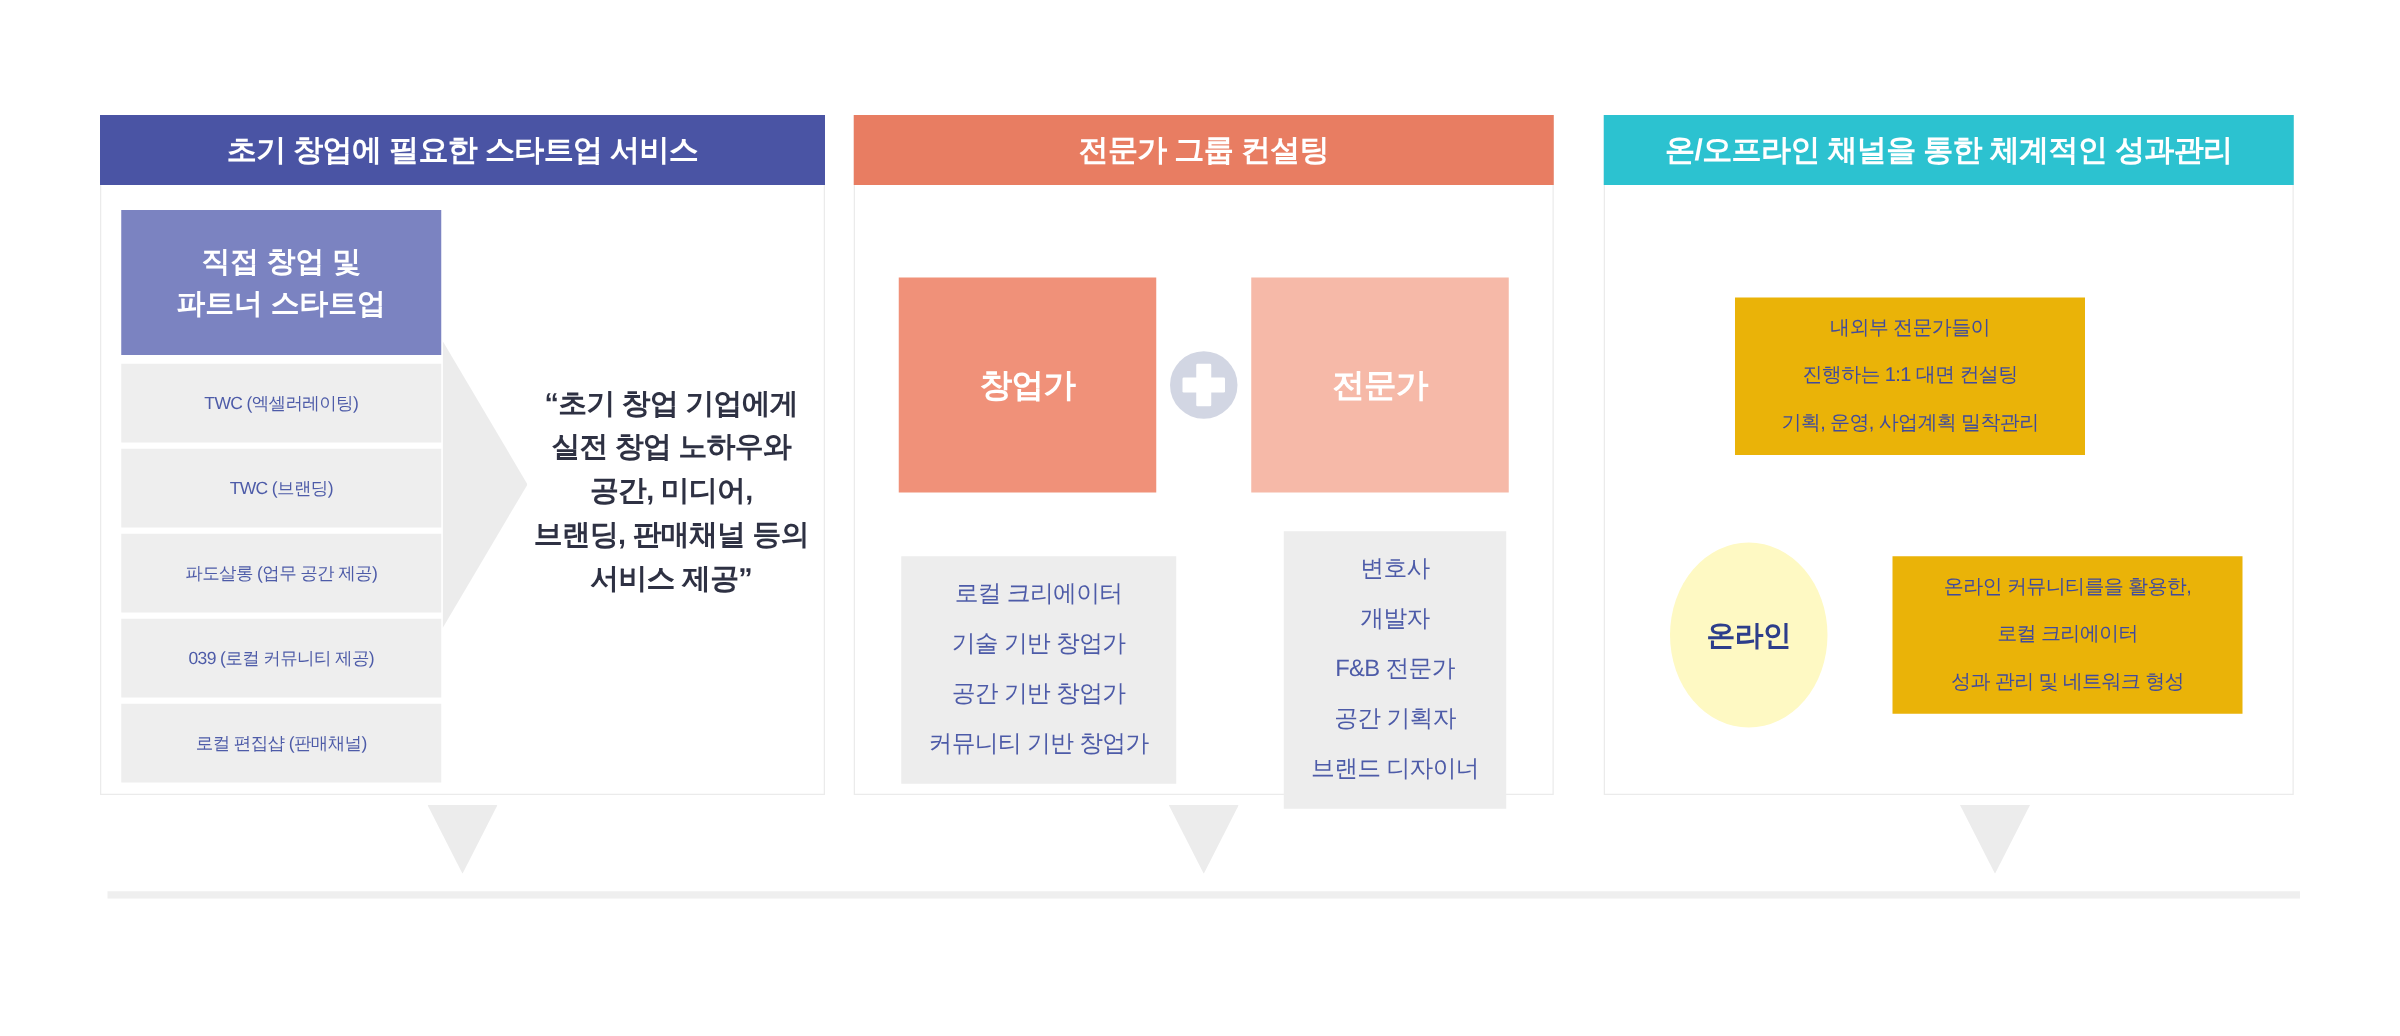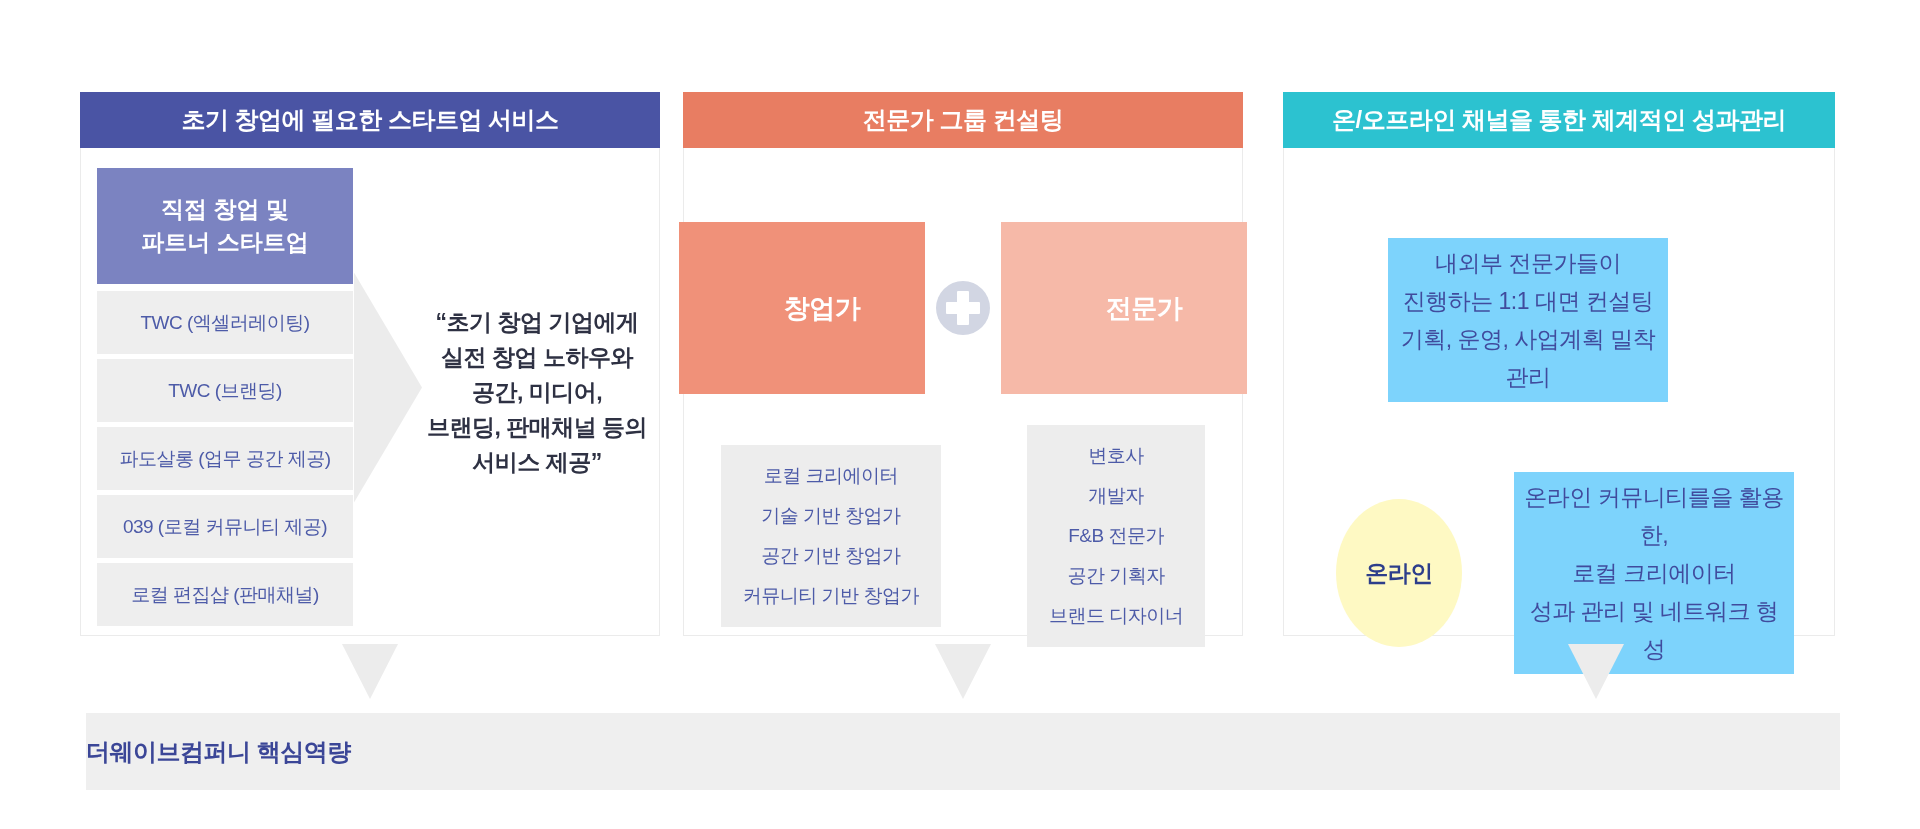--- a/index.html
+++ b/index.html
@@ -1,54 +1,54 @@
 <!DOCTYPE html>
 <html><head>
 <meta charset="utf-8">
 <style>
   html,body{margin:0;padding:0;background:#ffffff;}
   .canvas{
-    position:relative;width:1920px;height:829px;background:#ffffff;overflow:hidden;
+    position:relative;width:1920px;height:719px;background:#ffffff;overflow:hidden;
     font-family:"Liberation Sans","DejaVu Sans",sans-serif;color:#2e3143;
   }
   .panel{position:absolute;top:92px;height:544px;background:#ffffff;border:1px solid #ebebeb;box-sizing:border-box;}
   .panel-header{
     height:56px;margin:-1px -1px 0 -1px;display:flex;align-items:center;justify-content:center;
     color:#ffffff;font-weight:bold;font-size:24px;letter-spacing:-0.5px;
   }
   .h-blue{background:#4a54a4;}
   .h-coral{background:#e87d62;}
   .h-cyan{background:#2cc2d0;}
 
   
   #panel-startup{left:80px;width:580px;}
   .p1-content{display:flex;padding:20px 0 0 16px;height:467px;}
   .stack{width:256px;display:flex;flex-direction:column;gap:5px;}
   .lead-box{
     height:116px;background:#7b83c1;color:#ffffff;font-weight:bold;font-size:23px;line-height:33px;
     display:flex;flex-direction:column;align-items:center;justify-content:center;text-align:center;margin-bottom:2px;
   }
   .item-box{
-    height:63px;background:#eeeeee;color:#4d5ba8;font-size:19px;letter-spacing:-0.5px;
+    height:63px;background:#eeeeee;color:#4d5ba8;font-size:14px;letter-spacing:-0.5px;
     display:flex;align-items:center;justify-content:center;text-align:center;
   }
   .arrow-col{width:70px;display:flex;align-items:center;justify-content:center;}
   .arrow-right{width:68px;height:230px;background:#ececec;clip-path:polygon(0 0,100% 50%,0 100%);margin-top:-28px;}
   .quote{
     flex:1;display:flex;flex-direction:column;justify-content:center;align-items:center;text-align:center;
     color:#2e3143;font-size:23px;line-height:35px;font-weight:bold;letter-spacing:-0.5px;padding:0 8px 18px 0;
   }
 
   
   #panel-consulting{left:683px;width:560px;}
   .p2-content{display:flex;flex-direction:column;align-items:center;padding-top:74px;}
   .vs-row{display:flex;align-items:center;}
   .big-box{
     width:206px;height:172px;display:flex;align-items:center;justify-content:center;
-    color:#ffffff;font-weight:bold;font-size:26px;letter-spacing:-0.5px;padding-left:40px;
+    color:#ffffff;font-weight:bold;font-size:26px;letter-spacing:-0.5px;
   }
   .founder-box{background:#f09179;}
   .expert-box{background:#f6b9a8;}
   .plus-circle{width:54px;height:54px;border-radius:50%;background:#d2d6e3;margin:0 11px;position:relative;flex:0 0 auto;}
   .plus-circle::before,.plus-circle::after{
     content:"";position:absolute;left:50%;top:50%;transform:translate(-50%,-50%);background:#ffffff;border-radius:1px;
   }
   .plus-circle::before{width:34px;height:12px;}
   .plus-circle::after{width:12px;height:34px;}
   .lists-row{display:flex;align-items:center;gap:86px;margin-top:31px;}
@@ -61,21 +61,21 @@
   #panel-performance{left:1283px;width:552px;}
   .p3-content{display:flex;flex-direction:column;padding:90px 0 0 52px;gap:70px;}
   .chan-row{display:flex;align-items:center;}
   .channel-circle{
     width:126px;height:148px;border-radius:50%;flex:0 0 auto;
     display:flex;align-items:center;justify-content:center;font-weight:bold;font-size:23px;letter-spacing:-0.5px;
   }
   .c-offline{background:#16bdd4;color:#ffffff;}
   .c-online{background:#fef9c3;color:#2d3e8b;}
   .chan-box{
-    background:#7dd3fc;color:#404b9d;font-size:23px;line-height:38px;letter-spacing:-0.5px;
+    background:#eab308;color:#404b9d;font-size:16px;line-height:38px;letter-spacing:-0.5px;
     text-align:center;width:280px;box-sizing:border-box;padding:6px 6px;margin-left:52px;
   }
 
   
   .tri-down{position:absolute;top:644px;width:56px;height:55px;background:#ececec;clip-path:polygon(0 0,100% 0,50% 100%);}
   #tri-left{left:342px;}
   #tri-mid{left:935px;}
   #tri-right{left:1568px;}
   .footer-bar{
     position:absolute;left:86px;top:713px;width:1754px;height:77px;background:#efefef;

